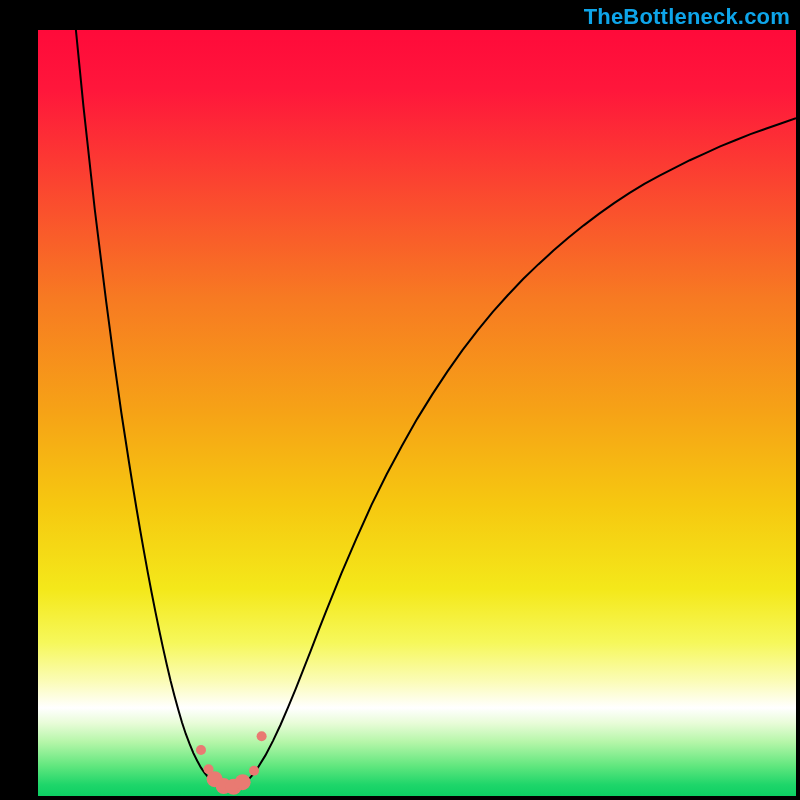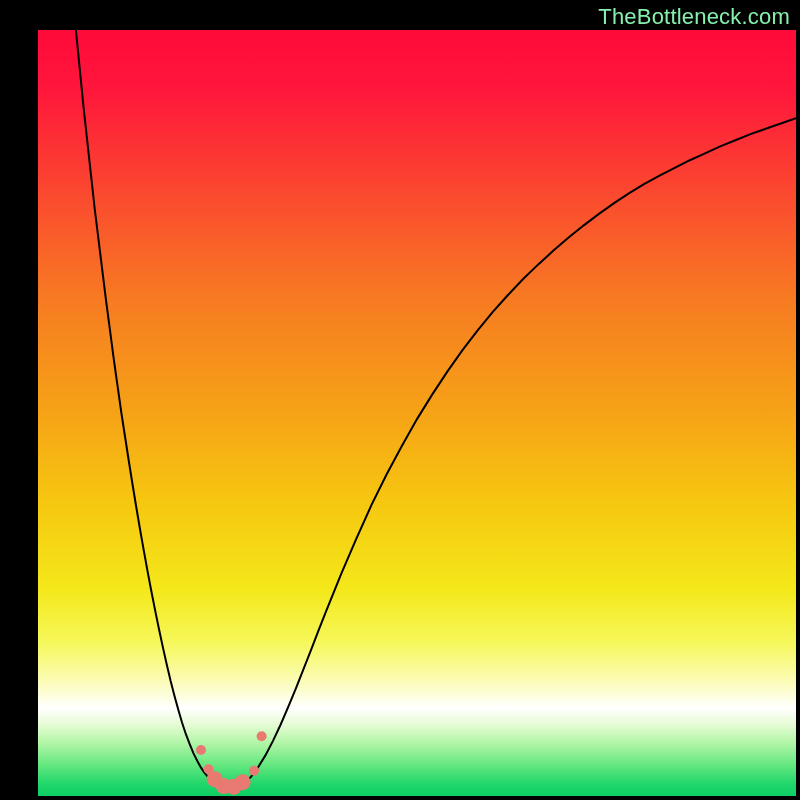--- a/index.html
+++ b/index.html
@@ -17,22 +17,22 @@
     top: 0;
     width: 800px;
     height: 800px;
     background: #000000;
   }
   .watermark {
     position: absolute;
     top: 4px;
     right: 10px;
     font-size: 22px;
-    font-weight: 400;
-    color: #86efac;
+    font-weight: 700;
+    color: #0ea5e9;
     letter-spacing: 0.2px;
     z-index: 50;
   }
   .plot-wrap {
     position: absolute;
     left: 38px;
     top: 30px;
     width: 758px;
     height: 766px;
   }

